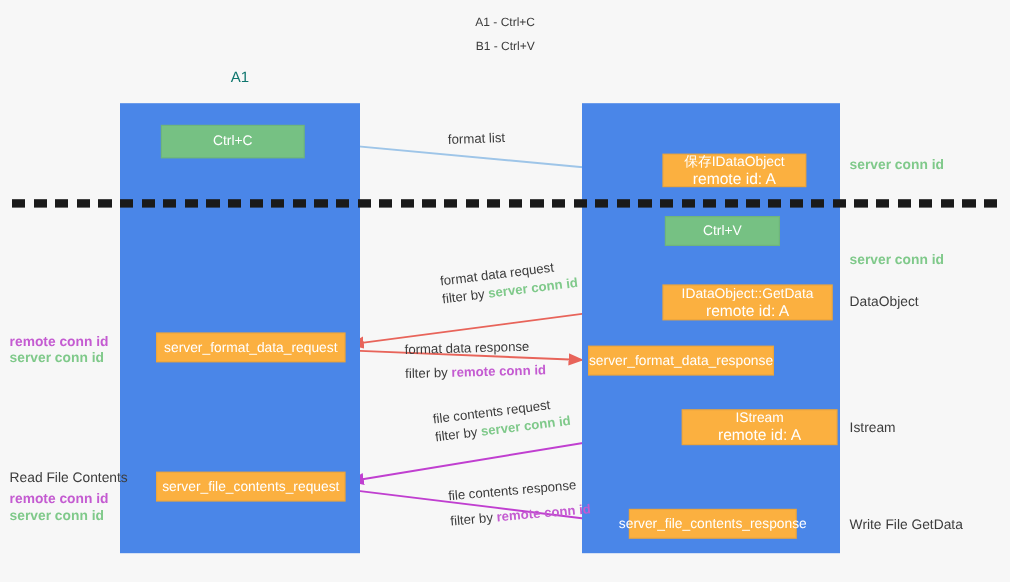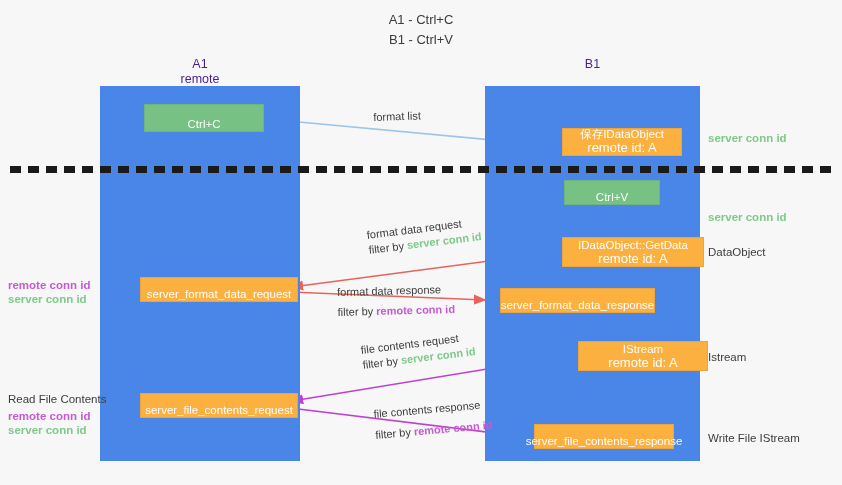--- a/index.html
+++ b/index.html
@@ -21,58 +21,57 @@
     width: 842px;
     height: 485px;
   }
   .abs { position: absolute; }
 
   
   #title {
     left: 0; top: 10px;
     width: 842px;
     text-align: center;
-    font-size: 13px;
+    font-size: 10px;
     line-height: 20px;
     color: #3c3c3c;
     white-space: pre;
   }
 
   
   .col-header {
     text-align: center;
     font-size: 12.5px;
     line-height: 15px;
-    color: #4c1d95;
+    color: #0f766e;
   }
   #hdr-a1 { left: 100px; top: 57px; width: 200px; }
   #hdr-b1 { left: 485px; top: 57px; width: 215px; }
 
   
   .lane {
     background: #4a86e8;
     top: 86px;
     height: 375px;
   }
   #lane-a1 { left: 100px; width: 200px; }
   #lane-b1 { left: 485px; width: 215px; }
 
   
   .box {
     box-sizing: border-box;
     display: flex;
     flex-direction: column;
     align-items: center;
-    justify-content: flex-end;
+    justify-content: center;
     color: #ffffff;
     font-size: 11.5px;
     line-height: 14px;
     text-align: center;
     border: 1px solid rgba(0,0,0,0.06);
-    margin-left: 10px;
   }
   .box.green  { background: #76c183; }
   .box.orange { background: #fbb040; }
   .box .l2 { font-size: 13px; }
 
   #box-ctrlc   { left: 134px; top: 104px;  width: 120px; height: 28px; }
   #box-idataobj{ left: 552px; top: 128px;  width: 120px; height: 28px; }
   #box-ctrlv   { left: 554px; top: 180px;  width: 96px; height: 25px; }
   #box-getdata { left: 552px; top: 237px;  width: 142px; height: 30px; }
   #box-fmtreq  { left: 130px; top: 277px;  width: 158px; height: 25px; }
@@ -159,24 +158,22 @@
   <line x1="566" y1="356" x2="292" y2="401" stroke="#c03fd0" stroke-width="1.6" marker-end="url(#ah-mag)"></line>
 
   <line x1="290" y1="408" x2="519" y2="436" stroke="#c03fd0" stroke-width="1.6" marker-end="url(#ah-mag)"></line>
 </svg>
 
 <div class="abs" id="title">A1 - Ctrl+C
 B1 - Ctrl+V</div>
 
 <div class="abs col-header" id="hdr-a1">
   <div>A1</div>
-  <div>remote</div>
 </div>
 <div class="abs col-header" id="hdr-b1">
-  <div>B1</div>
 </div>
 
 <div class="abs lane" id="lane-a1"></div>
 <div class="abs lane" id="lane-b1"></div>
 
 <div class="abs box green" id="box-ctrlc">
   <span>Ctrl+C</span>
 </div>
 
 <div class="abs box orange" id="box-idataobj">
@@ -211,21 +208,21 @@
 </div>
 
 <div class="abs box orange" id="box-fileresp">
   <span>server_file_contents_response</span>
 </div>
 
 <div class="abs side-label conn-server" id="lbl-serverconn-1">server conn id</div>
 <div class="abs side-label conn-server" id="lbl-serverconn-2">server conn id</div>
 <div class="abs side-label" id="lbl-dataobject">DataObject</div>
 <div class="abs side-label" id="lbl-istream">Istream</div>
-<div class="abs side-label" id="lbl-writefile">Write File IStream</div>
+<div class="abs side-label" id="lbl-writefile">Write File GetData</div>
 
 <div class="abs side-label" id="lbl-left-conn-1">
   <div class="conn-remote">remote conn id</div>
   <div class="conn-server">server conn id</div>
 </div>
 
 <div class="abs side-label" id="lbl-read-file">Read File Contents</div>
 
 <div class="abs side-label" id="lbl-left-conn-2">
   <div class="conn-remote">remote conn id</div>

